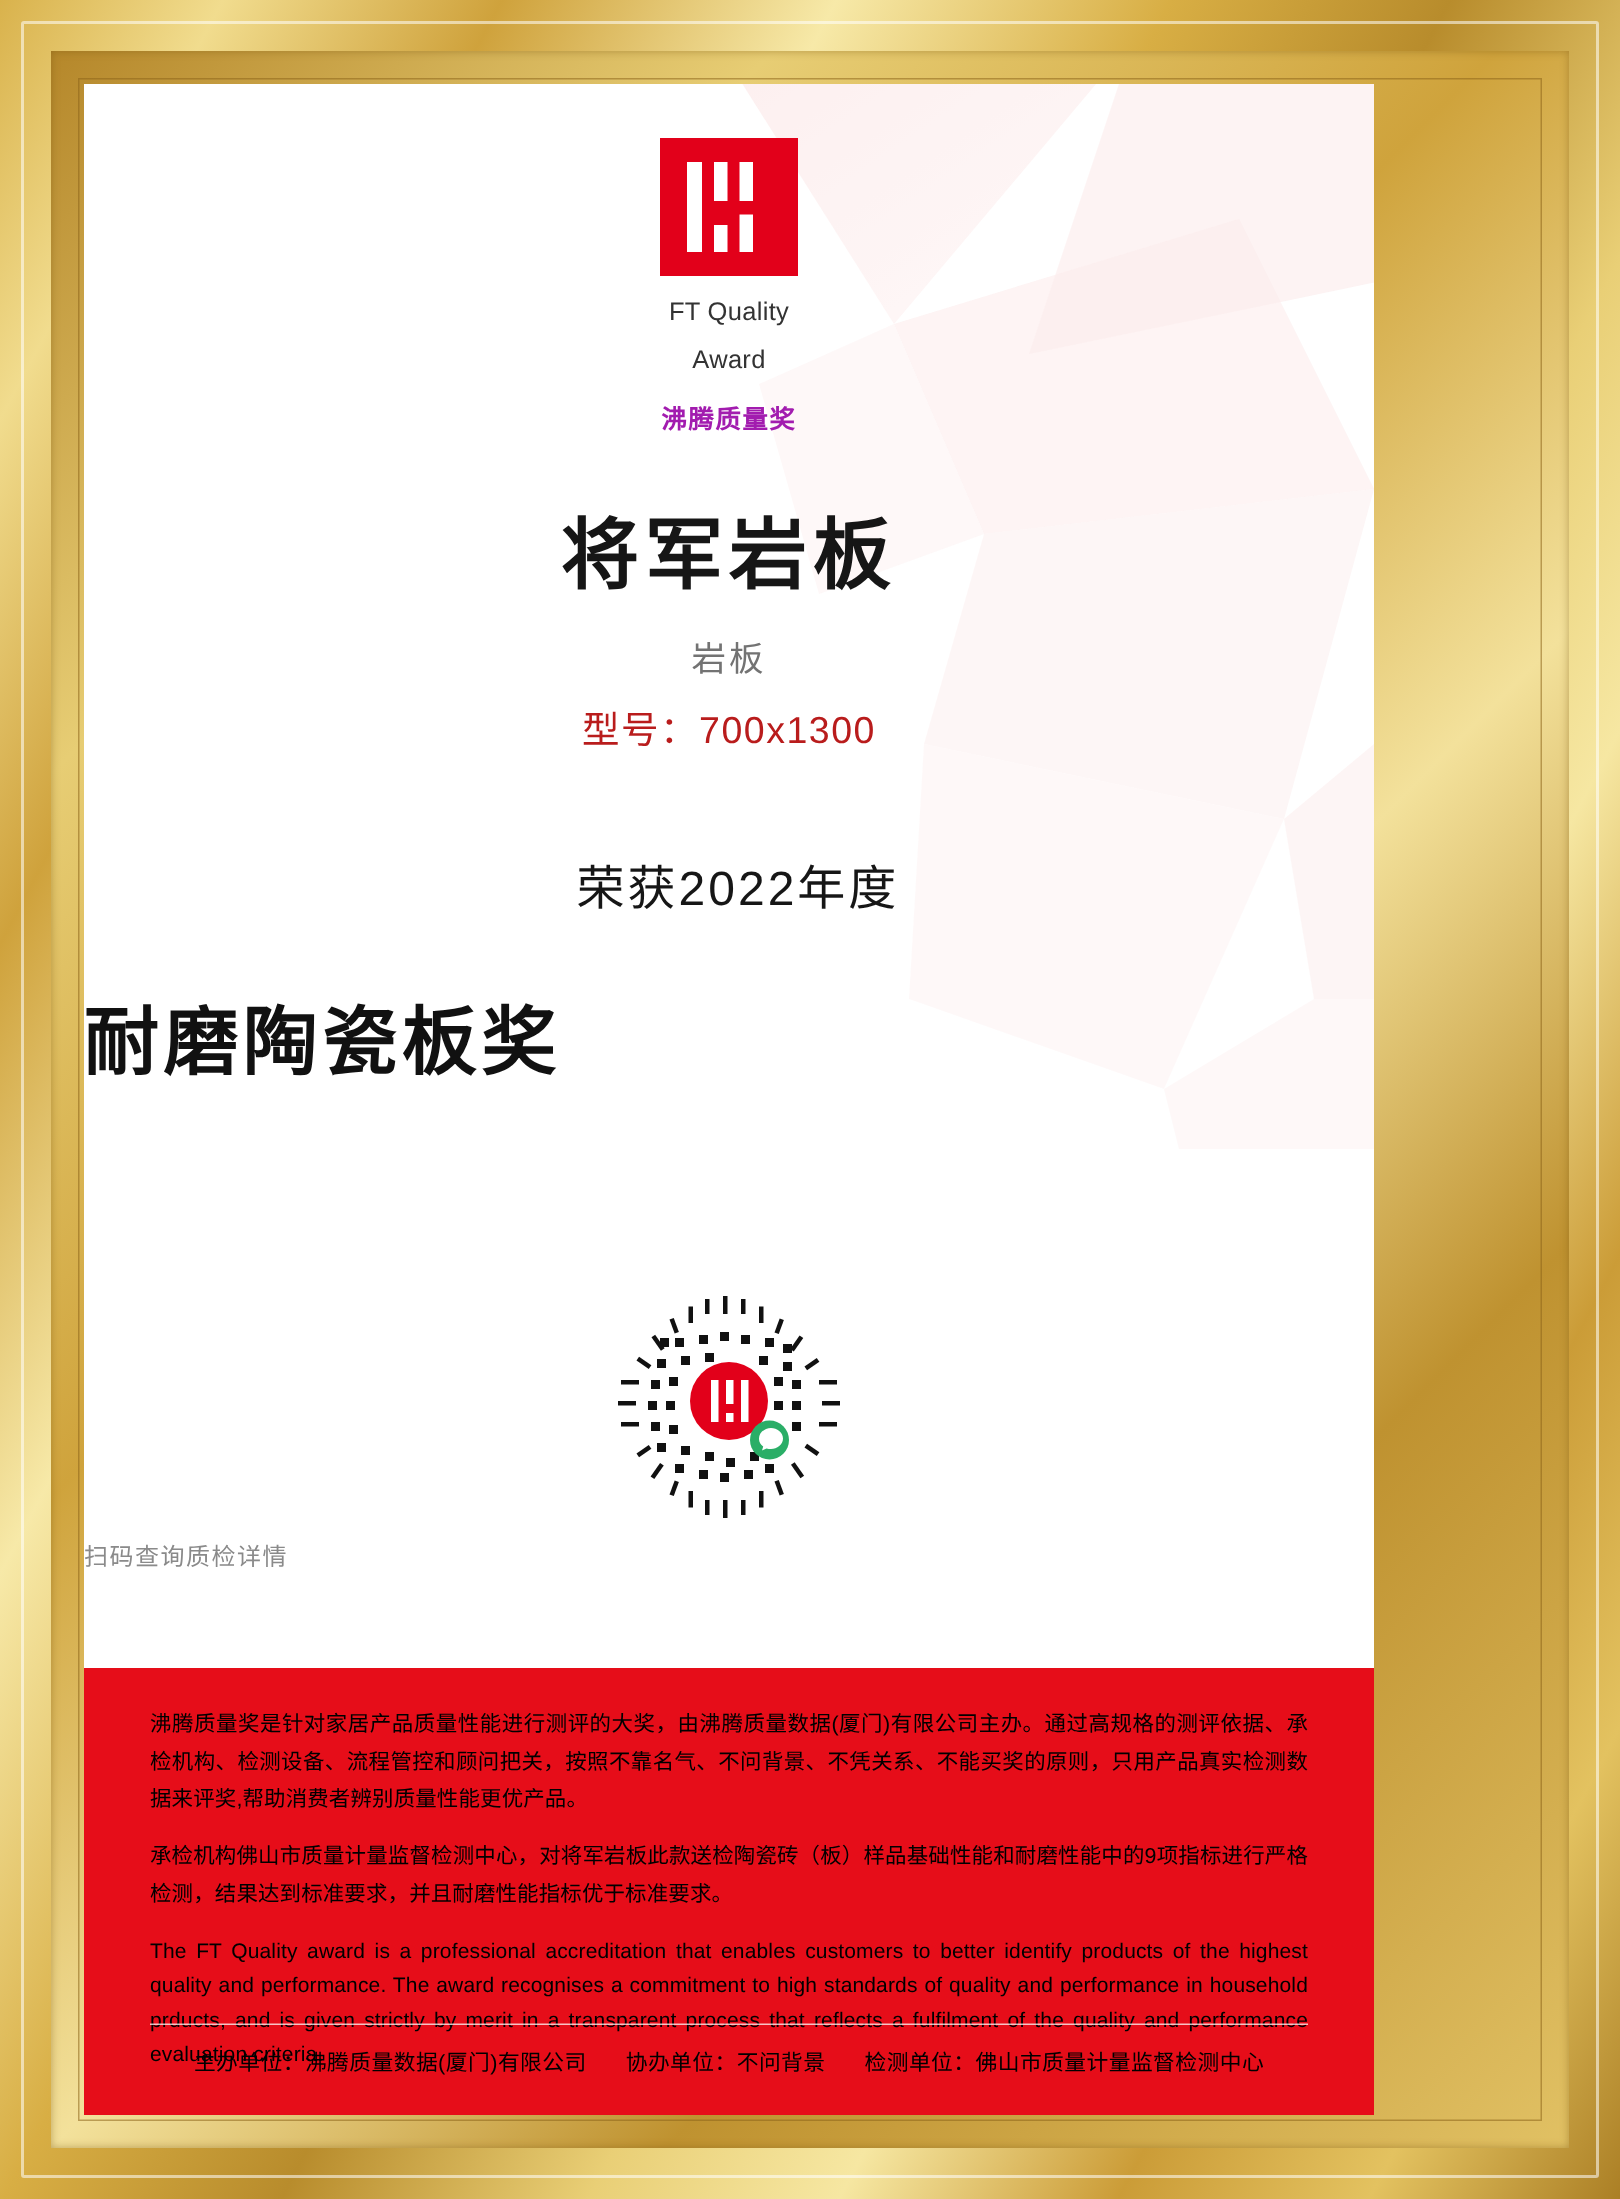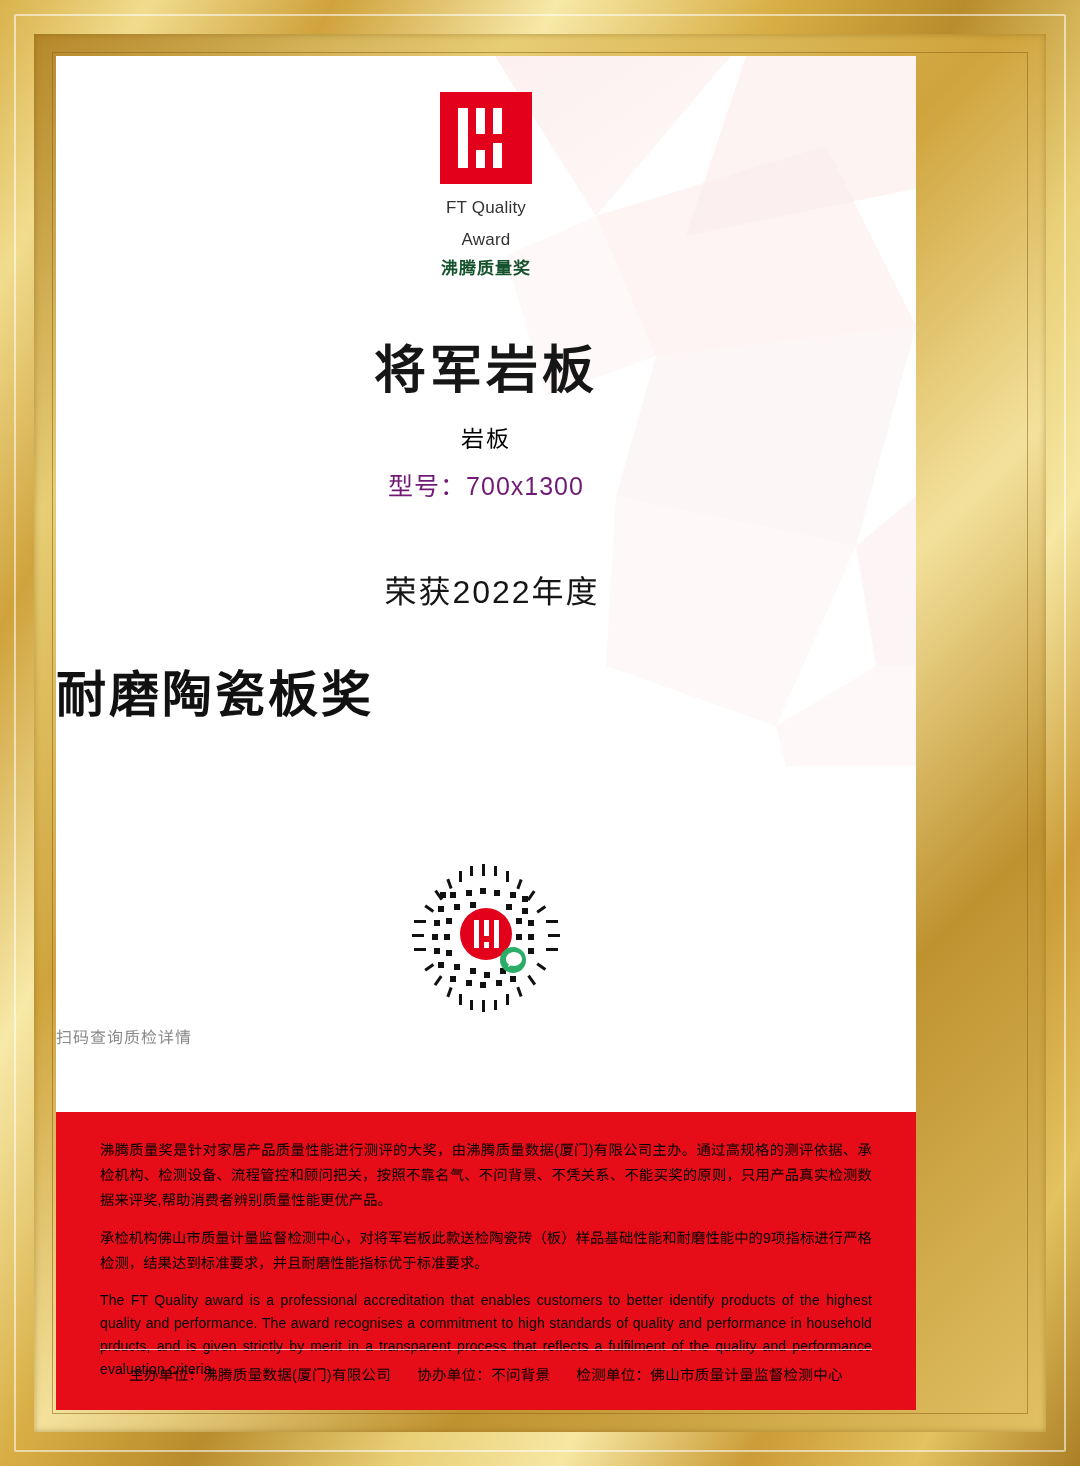--- a/index.html
+++ b/index.html
@@ -99,24 +99,24 @@
     position: relative;
   }
   .logo-caption-en {
     margin-top: 12px;
     font-size: 17px;
     line-height: 20px;
     color: #333333;
     letter-spacing: .2px;
   }
   .logo-caption-cn {
-    margin-top: 8px;
+    margin-top: 19px;
     font-size: 17px;
     line-height: 21px;
-    color: #14532d;
+    color: #a21caf;
     font-weight: 700;
     letter-spacing: 1px;
   }
 
   
   .product-name {
     position: absolute;
     left: 0; right: 0;
     top: 272px;
     text-align: center;
@@ -124,30 +124,30 @@
     font-weight: 700;
     color: #161616;
     letter-spacing: 4px;
   }
   .product-category {
     position: absolute;
     left: 0; right: 0;
     top: 364px;
     text-align: center;
     font-size: 23px;
-    color: #000000;
+    color: #737373;
     letter-spacing: 2px;
   }
   .product-model {
     position: absolute;
     left: 0; right: 0;
     top: 410px;
     text-align: center;
     font-size: 25px;
-    color: #701a75;
+    color: #b91c1c;
     letter-spacing: 1px;
   }
   .award-year {
     position: absolute;
     left: 0; right: 0;
     top: 510px;
     text-align: center;
     font-size: 32px;
     color: #161616;
     letter-spacing: 2px;

